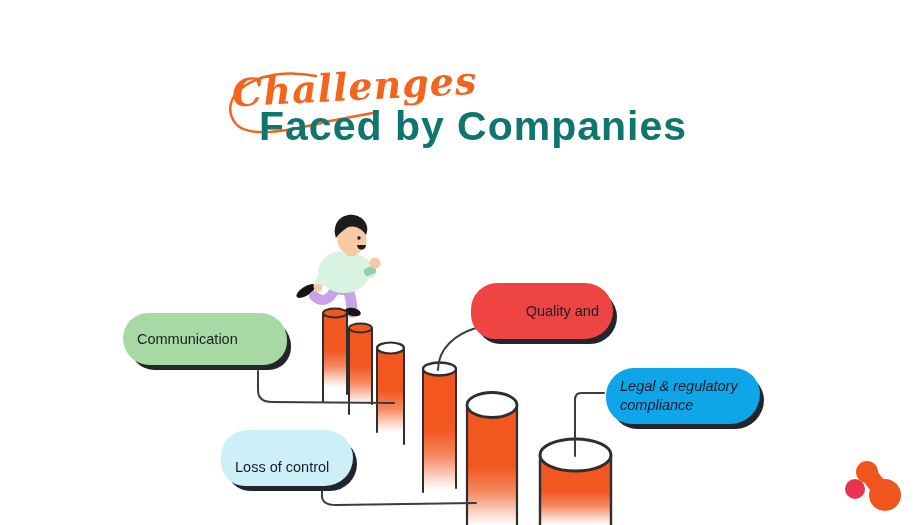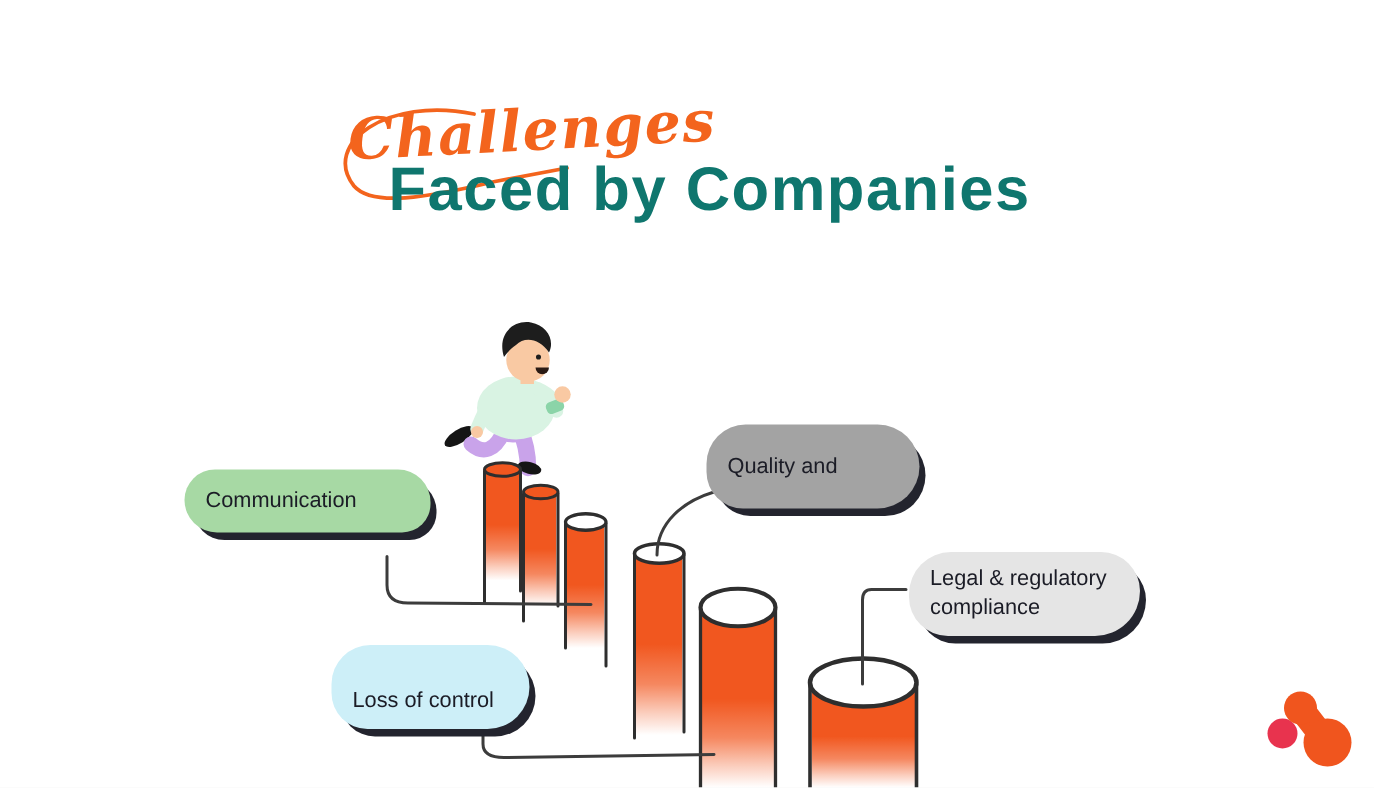--- a/index.html
+++ b/index.html
@@ -23,21 +23,21 @@
   
   svg.art{position:absolute;left:0;top:0;z-index:1;}
   
   .bubble{
     position:absolute;box-sizing:border-box;z-index:4;
     display:flex;flex-direction:column;justify-content:center;
     padding:9px 14px;color:#1b1c26;font-size:14.5px;line-height:19px;
     box-shadow:5px 6px 0 -1px #23242e;
   }
   .bubble span{white-space:nowrap;}
-  .bubble-communication{left:123px;top:313px;width:164px;height:42px;border-radius:30px 32px 28px 32px;}
+  .bubble-communication{left:123px;top:313px;width:164px;height:52px;border-radius:30px 32px 28px 32px;}
   .bubble-quality     {left:471px;top:283px;width:142px;height:56px;border-radius:28px 30px 30px 26px;}
   .bubble-control     {left:221px;top:430px;width:132px;height:56px;border-radius:26px 28px 28px 24px;}
   .bubble-legal       {left:606px;top:368px;width:154px;height:56px;border-radius:28px 26px 30px 26px;}
 </style>
 </head>
 <body>
 
 <div class="canvas">
 
   <div class="title-script" style="color: rgb(243, 100, 29);">Challenges</div>
@@ -129,26 +129,26 @@
       <line x1="867" y1="472" x2="884" y2="494" stroke-width="17" stroke-linecap="round" stroke="#f0551e"></line>
       <circle cx="867" cy="472" r="11" fill="#f0551e"></circle>
       <circle cx="885" cy="495" r="16" fill="#f0551e"></circle>
     </g>
   </svg>
 
   <div class="bubble bubble-communication" style="background-color: rgb(167, 217, 164);">
     <span>Communication</span>
   </div>
 
-  <div class="bubble bubble-quality" style="background-color: #a3a3a3;">
+  <div class="bubble bubble-quality" style="background-color: #ef4444; text-align: right;">
     <span>Quality and</span>
   </div>
 
   <div class="bubble bubble-control" style="background-color: rgb(205, 239, 248); justify-content: flex-end;">
     <span>Loss of control</span>
   </div>
 
-  <div class="bubble bubble-legal" style="background-color: #e5e5e5;">
+  <div class="bubble bubble-legal" style="background-color: #0ea5e9; font-style: italic;">
     <span>Legal &amp; regulatory</span>
     <span>compliance</span>
   </div>
 
 </div>
 
 </body></html>

